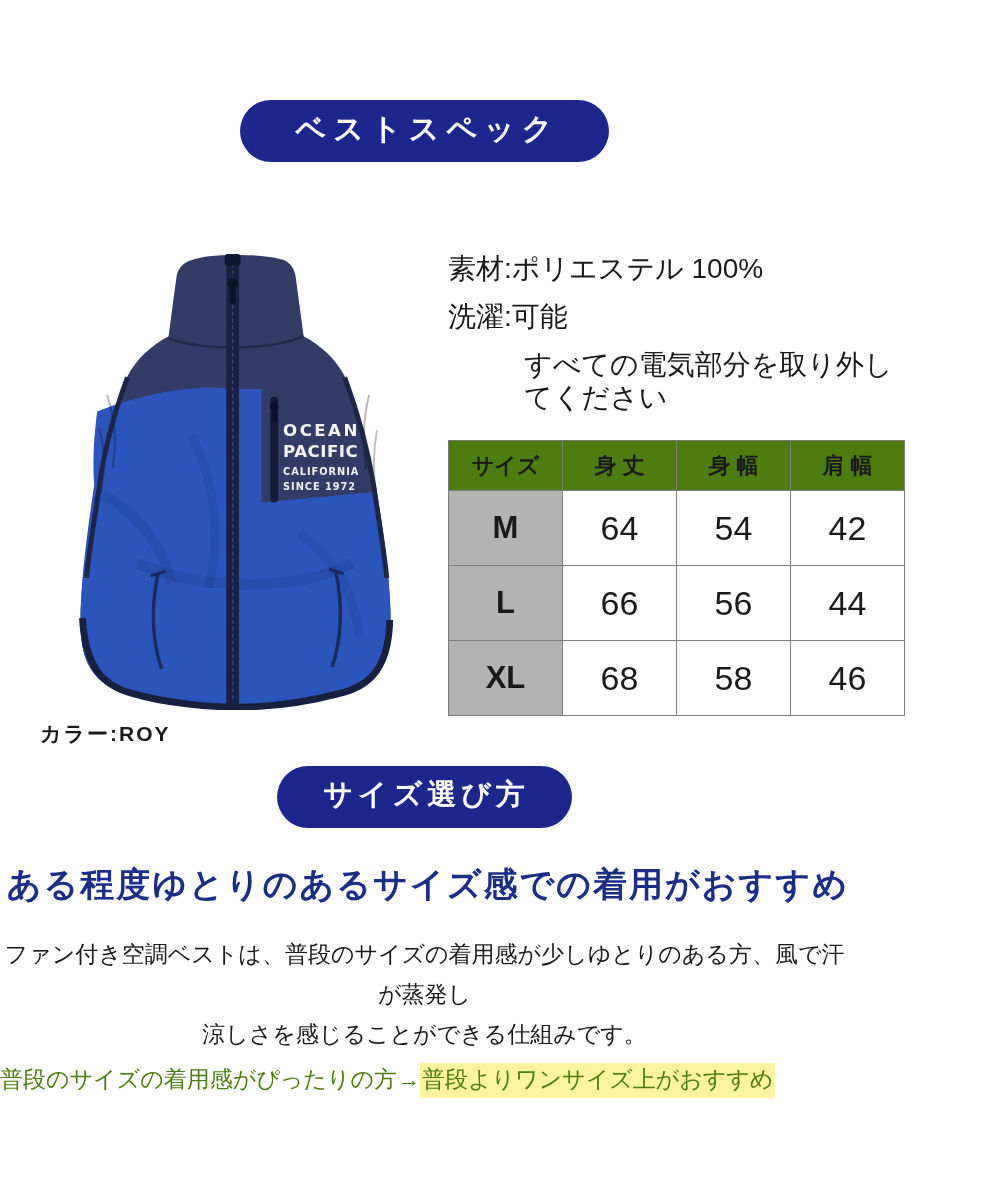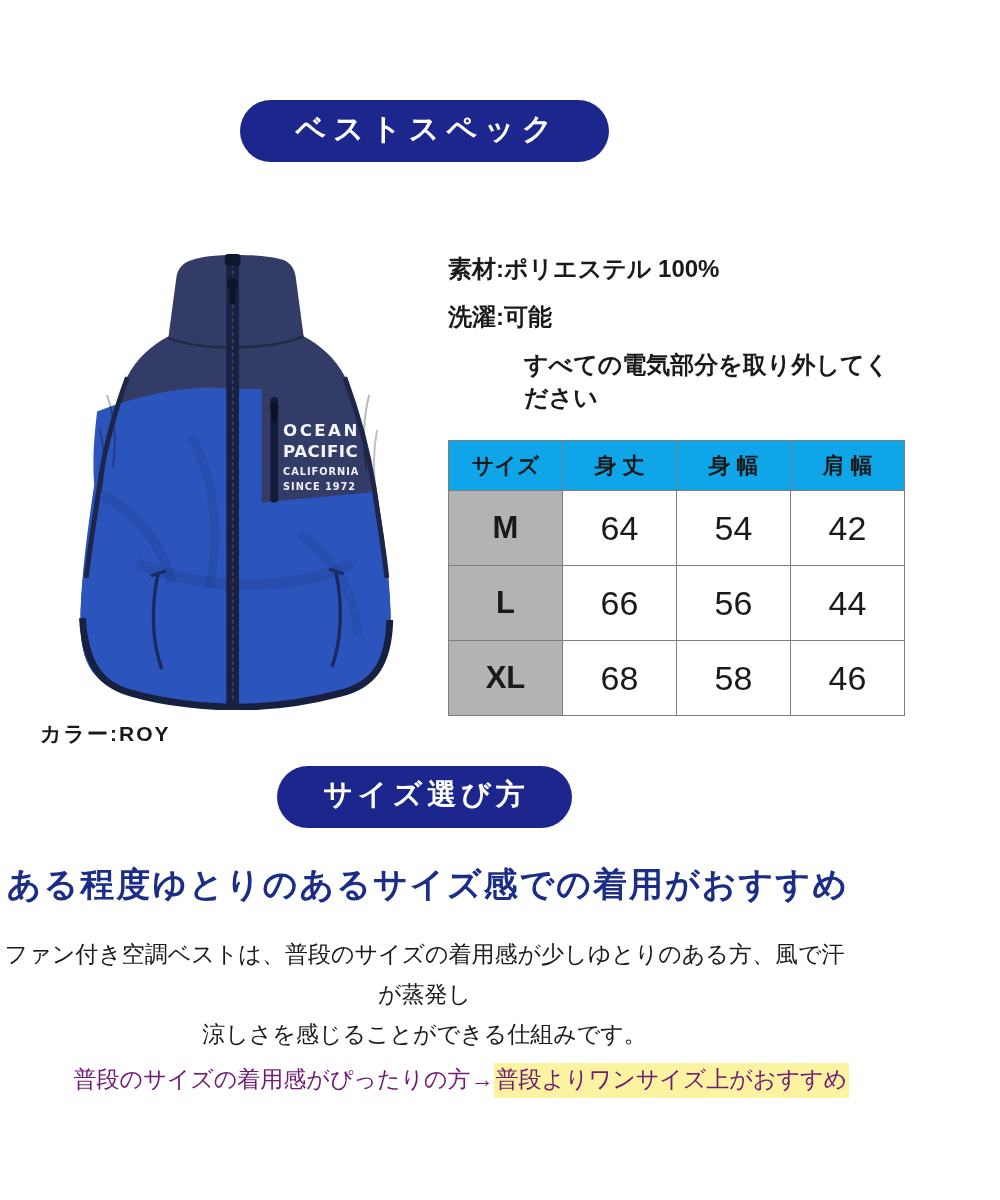--- a/index.html
+++ b/index.html
@@ -24,53 +24,53 @@
   
   .content-row { display: flex; margin-top: 88px; padding-left: 40px; min-height: 500px; }
   .vest-fig { width: 400px; flex: 0 0 400px; }
   .vest-fig svg { display: block; }
   .color-caption {
     text-align: left; margin-top: 10px;
     font-size: 21px; font-weight: 700; letter-spacing: 2px; color: #1a1a1a;
   }
 
   .right-col { flex: 1 1 auto; margin-left: 8px; padding-top: 2px; }
-  .info-line { font-size: 24px; font-weight: 700; line-height: 33px; margin-bottom: 15px; color: #1a1a1a; }
+  .info-line { font-size: 28px; font-weight: 400; line-height: 33px; margin-bottom: 15px; color: #1a1a1a; }
   .info-line.indent { padding-left: 76px; margin-bottom: 0; }
 
   
   table.size-table {
     border-collapse: collapse; margin-top: 26px;
     width: 457px; table-layout: fixed;
   }
   .size-table th, .size-table td {
     border: 1px solid #7d7d7d; text-align: center; vertical-align: middle;
   }
   .size-table thead th {
-    background: #0ea5e9; height: 50px;
+    background: #4d7c0f; height: 50px;
     font-size: 22px; font-weight: 600; color: #1a1a1a;
   }
   .size-table tbody th {
     background: #b3b3b3; height: 75px;
     font-size: 31px; font-weight: 600; color: #1a1a1a;
   }
   .size-table tbody td {
     background: #ffffff; height: 75px;
     font-size: 34px; font-weight: 500; color: #1a1a1a;
   }
 
   
   .guide-heading {
     margin-top: 34px; text-align: right;
     color: #1c2d87; font-size: 34px; font-weight: 700; letter-spacing: 2px;
   }
   .desc-block { margin-top: 26px; }
   .desc-line { text-align: center; font-size: 23px; font-weight: 500; line-height: 40px; color: #1a1a1a; }
   .tips { margin-top: 8px; }
-  .tip { text-align: right; font-size: 23px; font-weight: 500; color: #701a75; margin-top: 0; line-height: 34px; }
+  .tip { text-align: left; font-size: 23px; font-weight: 500; color: #4d7c0f; margin-top: 0; line-height: 34px; }
   .tip mark { background: #fbf3a0; color: inherit; padding: 3px 2px 6px 2px; }
 </style>
 </head>
 <body>
 
 <div class="page">
 
   <div class="pill">
     <span>ベストスペック</span>
   </div>

